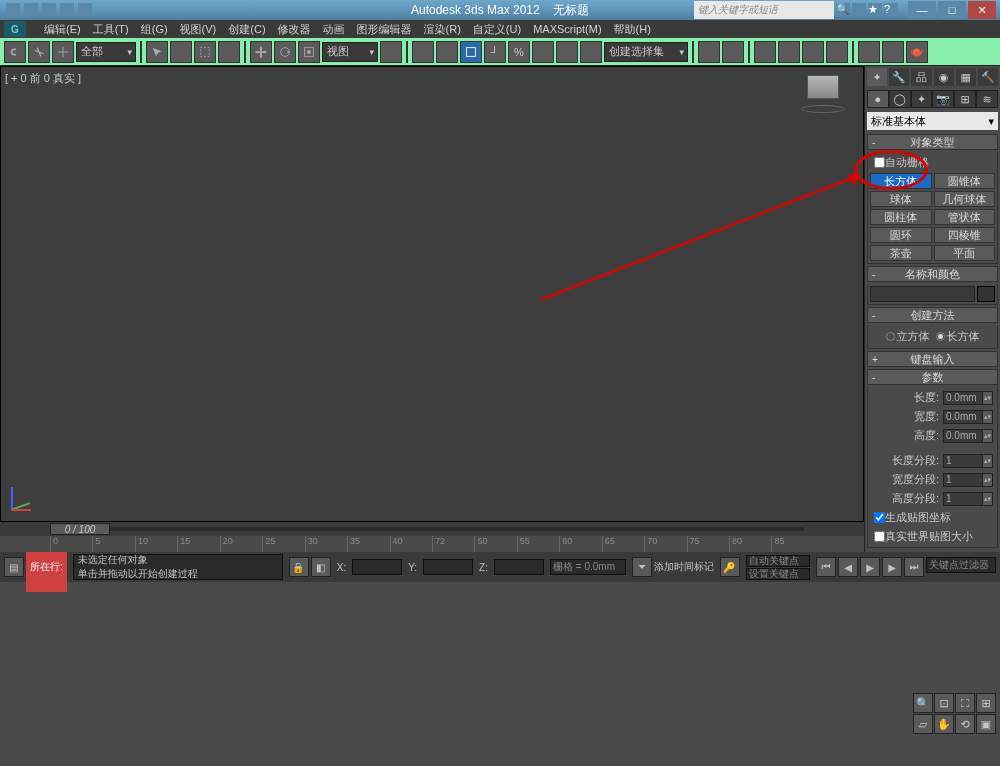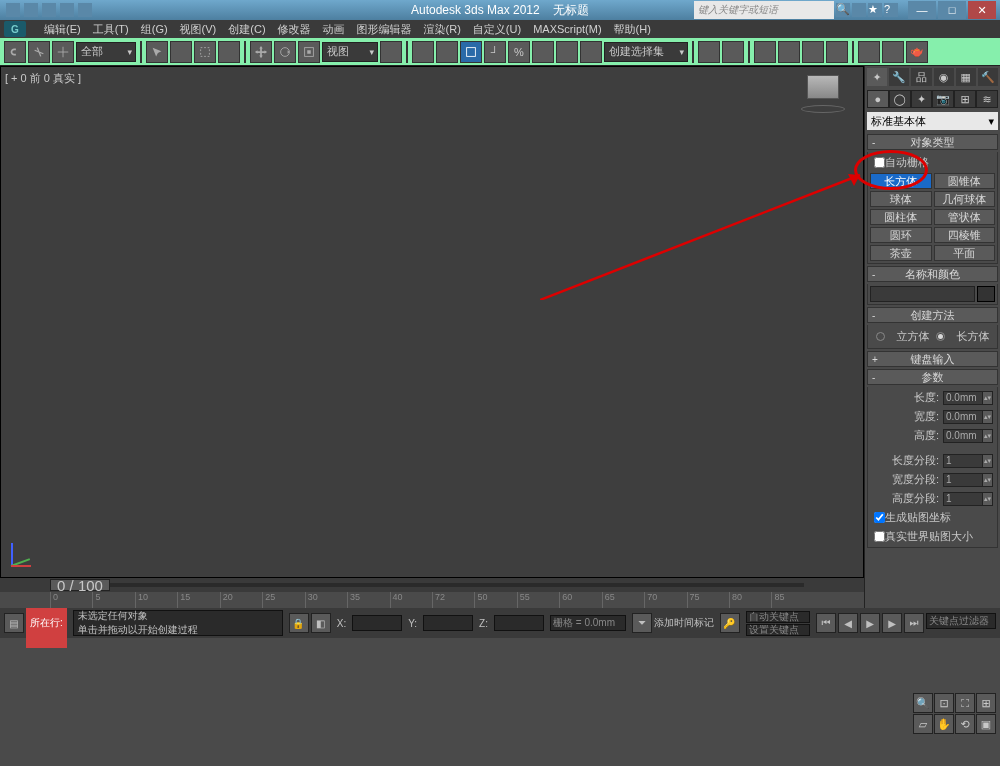--- a/index.html
+++ b/index.html
@@ -24,21 +24,21 @@
 
 .toolbar { height: 28px; background: #86efac; border-bottom:1px solid #222; display:flex; align-items:center; padding:0 4px; gap:2px; }
 .tool { width:22px; height:22px; background:#5a5a5a; border:1px solid #333; display:flex; align-items:center; justify-content:center; }
 .tool.sel { background:#2a6aa8; }
 .tool svg { width:14px; height:14px; }
 .dropdown { height:20px; background:#3a3a3a; border:1px solid #222; color:#c8c8c8; font-size:11px; padding:0 16px 0 4px; display:flex; align-items:center; position:relative; }
 .dropdown::after { content:"▾"; position:absolute; right:3px; font-size:9px; }
 .sep { width:2px; height:22px; background:#333; margin:0 2px; }
 
 
-.main { display:flex; height: 542px; }
+.main { display:flex; height: 486px; }
 .viewport-wrap { flex:1; display:flex; flex-direction:column; position:relative; }
 .viewport { flex:1; background:#3e3e3e; border:1px solid #000; position:relative; }
 .vp-label { position:absolute; top:4px; left:4px; font-size:11px; color:#c8c8c8; }
 .viewcube { position:absolute; top:8px; right:20px; width:40px; height:40px; }
 .viewcube .cube { width:32px; height:24px; background:linear-gradient(#b8b8b8,#888); border:1px solid #555; margin:auto; position:relative; }
 .viewcube .ring { width:44px; height:8px; border:1px solid #666; border-radius:50%; position:absolute; bottom:2px; left:-2px; }
 .gizmo { position:absolute; bottom:10px; left:10px; width:40px; height:40px; }
 .gizmo .axis { position:absolute; bottom:0; left:0; }
 .gizmo .z { width:2px; height:24px; background:#4060ff; }
 .gizmo .y { width:20px; height:2px; background:#50b050; bottom:0; left:0; transform:rotate(-20deg); transform-origin:left; }
@@ -65,33 +65,33 @@
 
 .btn-grid { display:grid; grid-template-columns:1fr 1fr; gap:2px; }
 .obj-btn { height:16px; background:#5a5a5a; border:1px solid #333; font-size:11px; color:#d8d8d8; display:flex; align-items:center; justify-content:center; cursor:default; }
 .obj-btn.selected { background:#1a6ac8; color:#fff; }
 
 .name-color { display:flex; gap:2px; }
 .name-input { flex:1; height:16px; background:#3a3a3a; border:1px solid #222; }
 .color-sw { width:18px; height:16px; background:#333; border:1px solid #000; }
 
 .radio-row { display:flex; gap:6px; justify-content:center; font-size:11px; padding:2px; }
-.radio-row label { display:flex; align-items:center; gap:12px; }
+.radio-row label { display:flex; align-items:center; gap:2px; }
 .radio-dot { width:9px; height:9px; border:1px solid #888; border-radius:50%; display:inline-block; }
 .radio-dot.on::after { content:""; display:block; width:5px; height:5px; background:#d8d8d8; border-radius:50%; margin:1px; }
 
 .param-row { display:flex; align-items:center; gap:4px; padding:1px 2px; font-size:11px; }
 .param-row .lbl { flex:1; text-align:right; }
 .spinner { width:50px; height:14px; background:#3a3a3a; border:1px solid #222; display:flex; align-items:center; padding:0 2px; font-size:10px; color:#aaa; position:relative; }
 .spinner .arrows { position:absolute; right:0; width:10px; height:100%; background:#5a5a5a; border-left:1px solid #222; font-size:7px; display:flex; flex-direction:column; justify-content:center; align-items:center; line-height:5px; }
 
 
 .timeline-area { height:30px; background:#3a3a3a; display:flex; flex-direction:column; }
 .time-slider { height:14px; display:flex; align-items:center; padding:0 60px 0 50px; position:relative; }
-.ts-handle { width:60px; height:12px; background:#5a5a5a; border:1px solid #222; font-size:15px; display:flex; align-items:center; justify-content:center; }
+.ts-handle { width:60px; height:12px; background:#5a5a5a; border:1px solid #222; font-size:10px; display:flex; align-items:center; justify-content:center;font-style:italic; }
 .ts-track { flex:1; height:4px; background:#2a2a2a; }
 .time-ruler { height:16px; background:#4a4a4a; display:flex; align-items:flex-start; padding:0 50px; font-size:9px; color:#888; gap:0; position:relative; }
 .time-ruler .tick { flex:1; border-left:1px solid #666; padding-left:2px; height:100%; }
 
 
 .statusbar { height:30px; background:#3a3a3a; display:flex; align-items:center; padding:0 4px; gap:6px; font-size:10px; color:#c0c0c0; }
 .status-seg { display:flex; align-items:center; gap:2px; }
 .status-btn { width:20px; height:20px; background:#5a5a5a; border:1px solid #222; display:flex; align-items:center; justify-content:center; }
 .status-input { height:16px; background:#2a2a2a; border:1px solid #111; padding:0 2px; color:#888; font-size:10px; display:flex; align-items:center; }
 .status-right { margin-left:auto; display:flex; gap:2px; }

